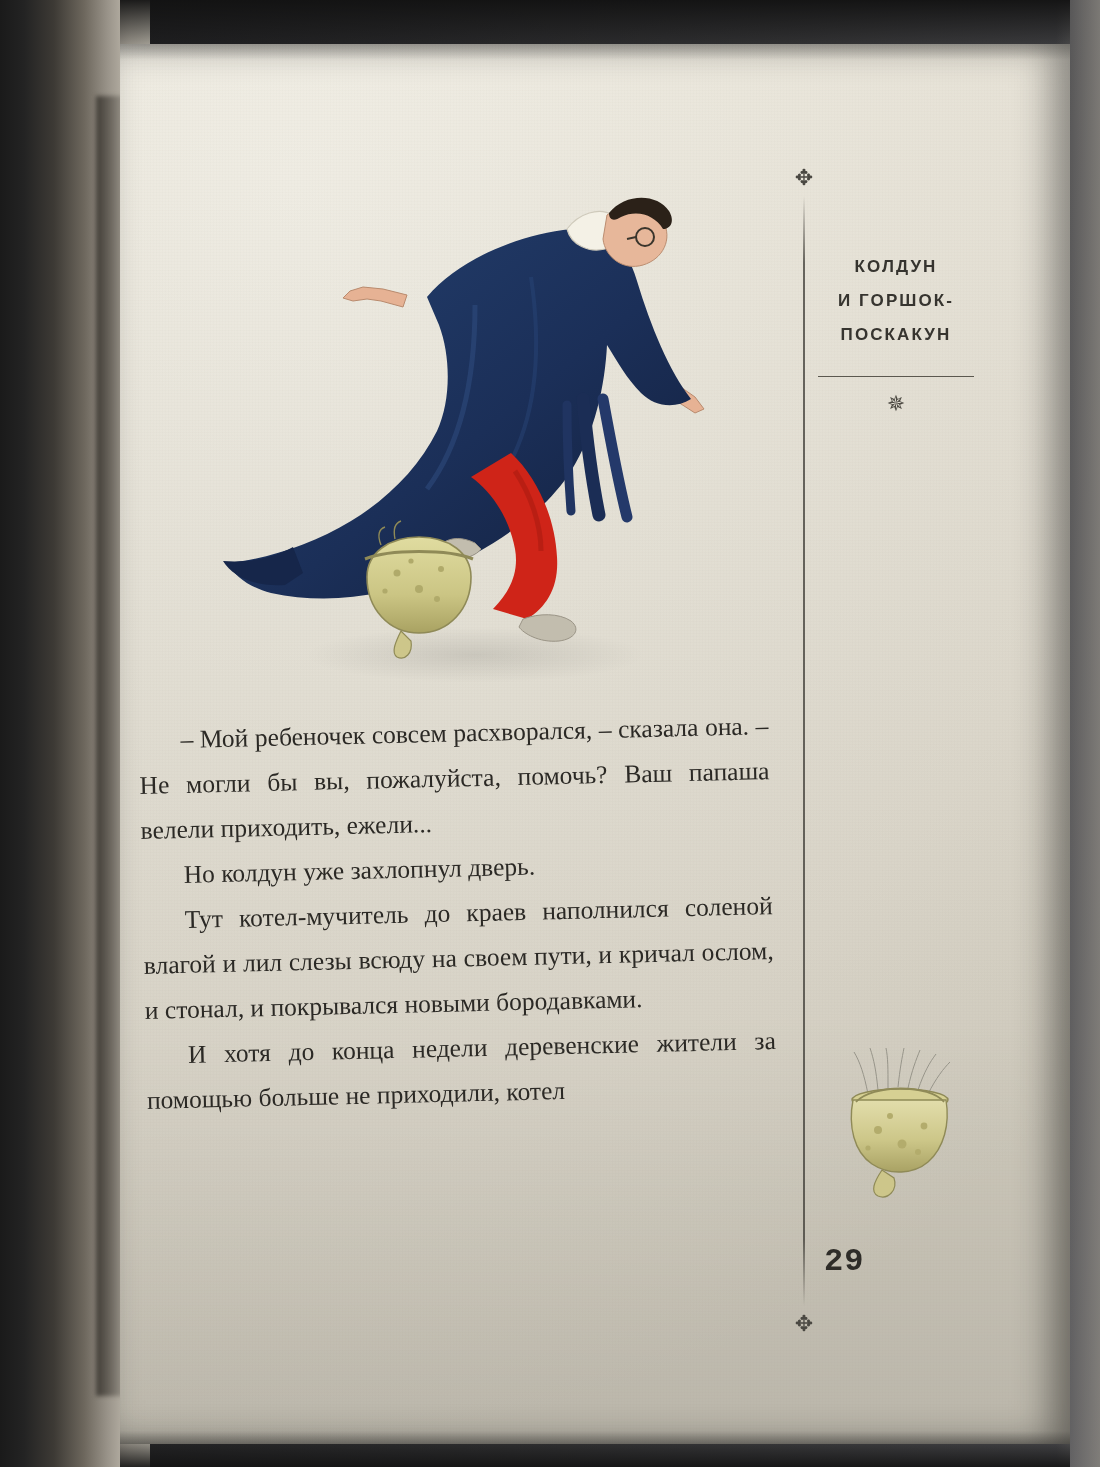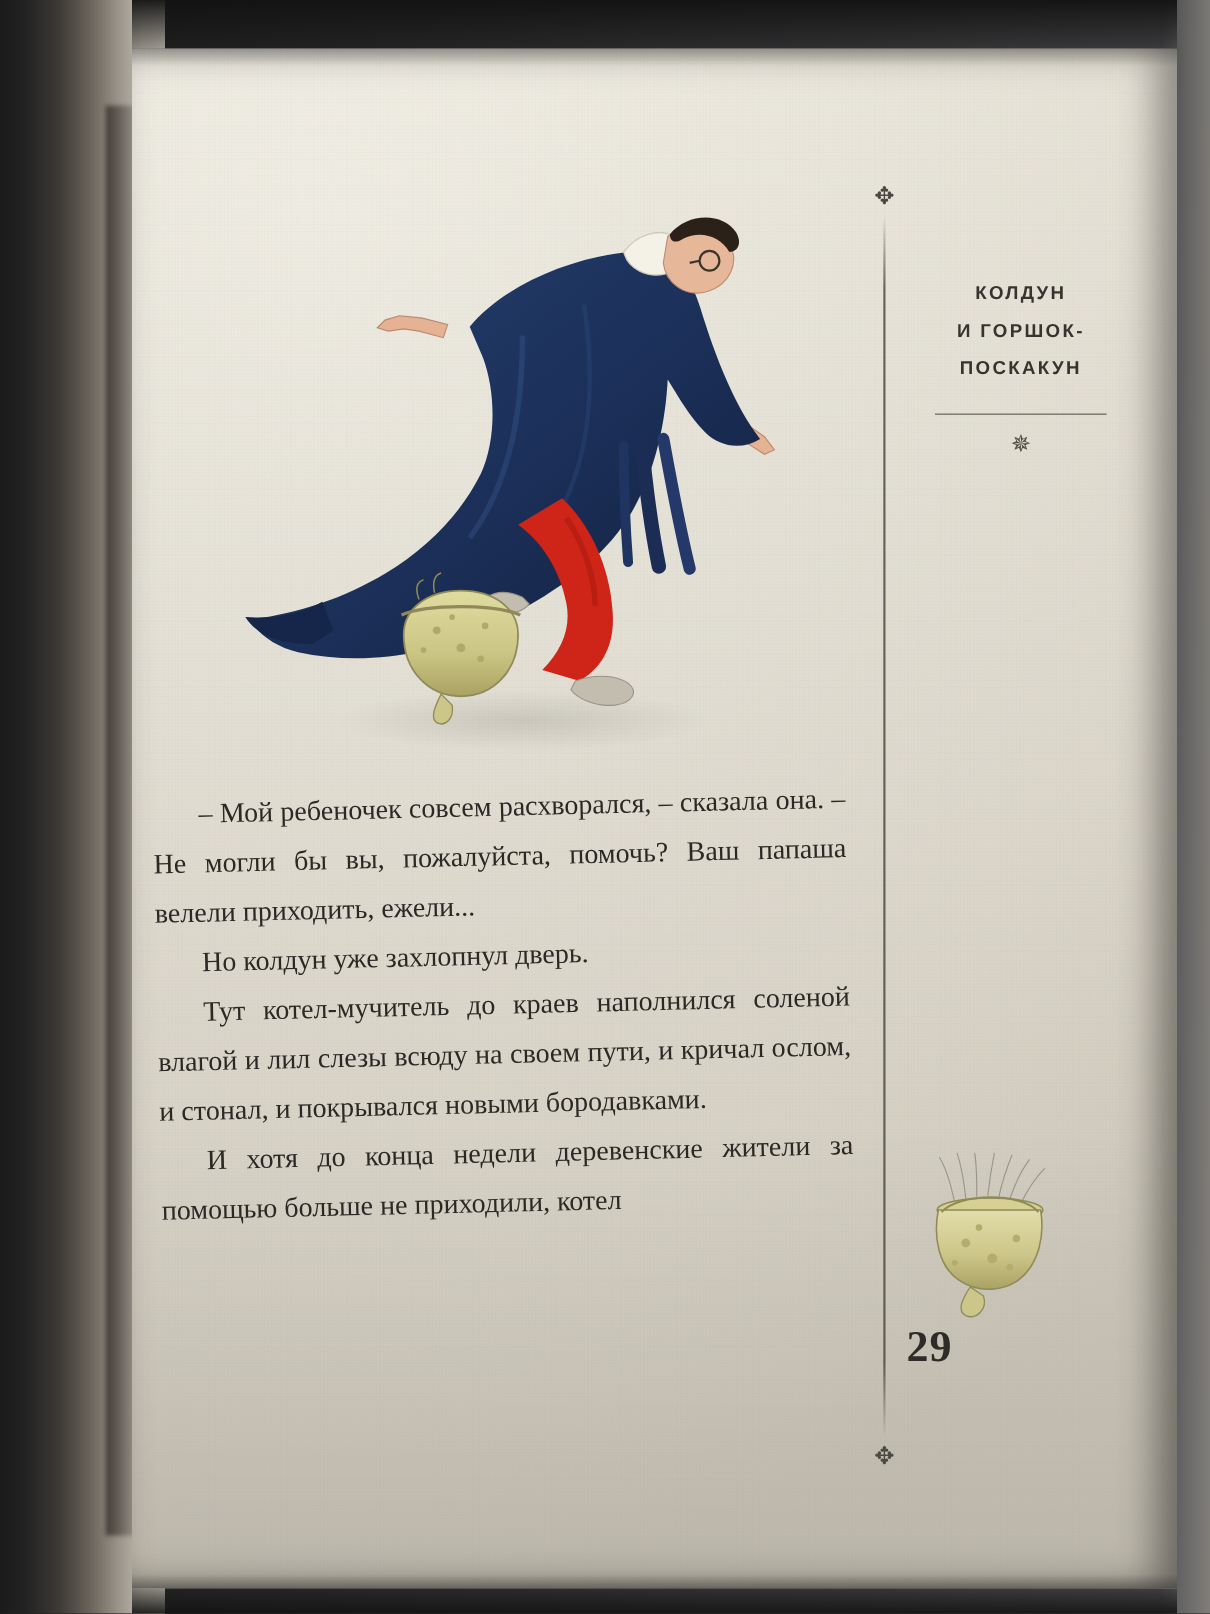--- a/index.html
+++ b/index.html
@@ -102,21 +102,21 @@
     font-size: 22px;
     line-height: 56px;
     text-align: center;
   }
   .vrule-orn.top { top: 150px; }
   .vrule-orn.bot { top: 1296px; }
 
   
   .sidebar {
     position: absolute;
-    left: 838px; top: 250px;
+    left: 806px; top: 250px;
     width: 180px;
     text-align: center;
   }
   .run-head {
     font-family: "Liberation Sans", sans-serif;
     font-size: 17px;
     letter-spacing: 2.1px;
     line-height: 34px;
     color: #36342f;
     font-weight: 700;
@@ -130,25 +130,25 @@
   .run-star {
     margin-top: 14px;
     font-size: 22px;
     color: #4d4a43;
     line-height: 26px;
   }
 
   
   .folio {
     position: absolute;
-    left: 824px; top: 1200px;
+    left: 824px; top: 1243px;
     width: 120px;
-    font-family: Liberation Serif, serif;
+    font-family: Liberation Mono, monospace;
     font-weight: 700;
-    font-size: 40px;
+    font-size: 32px;
     color: #2e2c28;
     letter-spacing: 1px;
   }
 
   
   .textblock {
     position: absolute;
     left: 138px; top: 718px;
     width: 630px;
     color: #2b2925;

